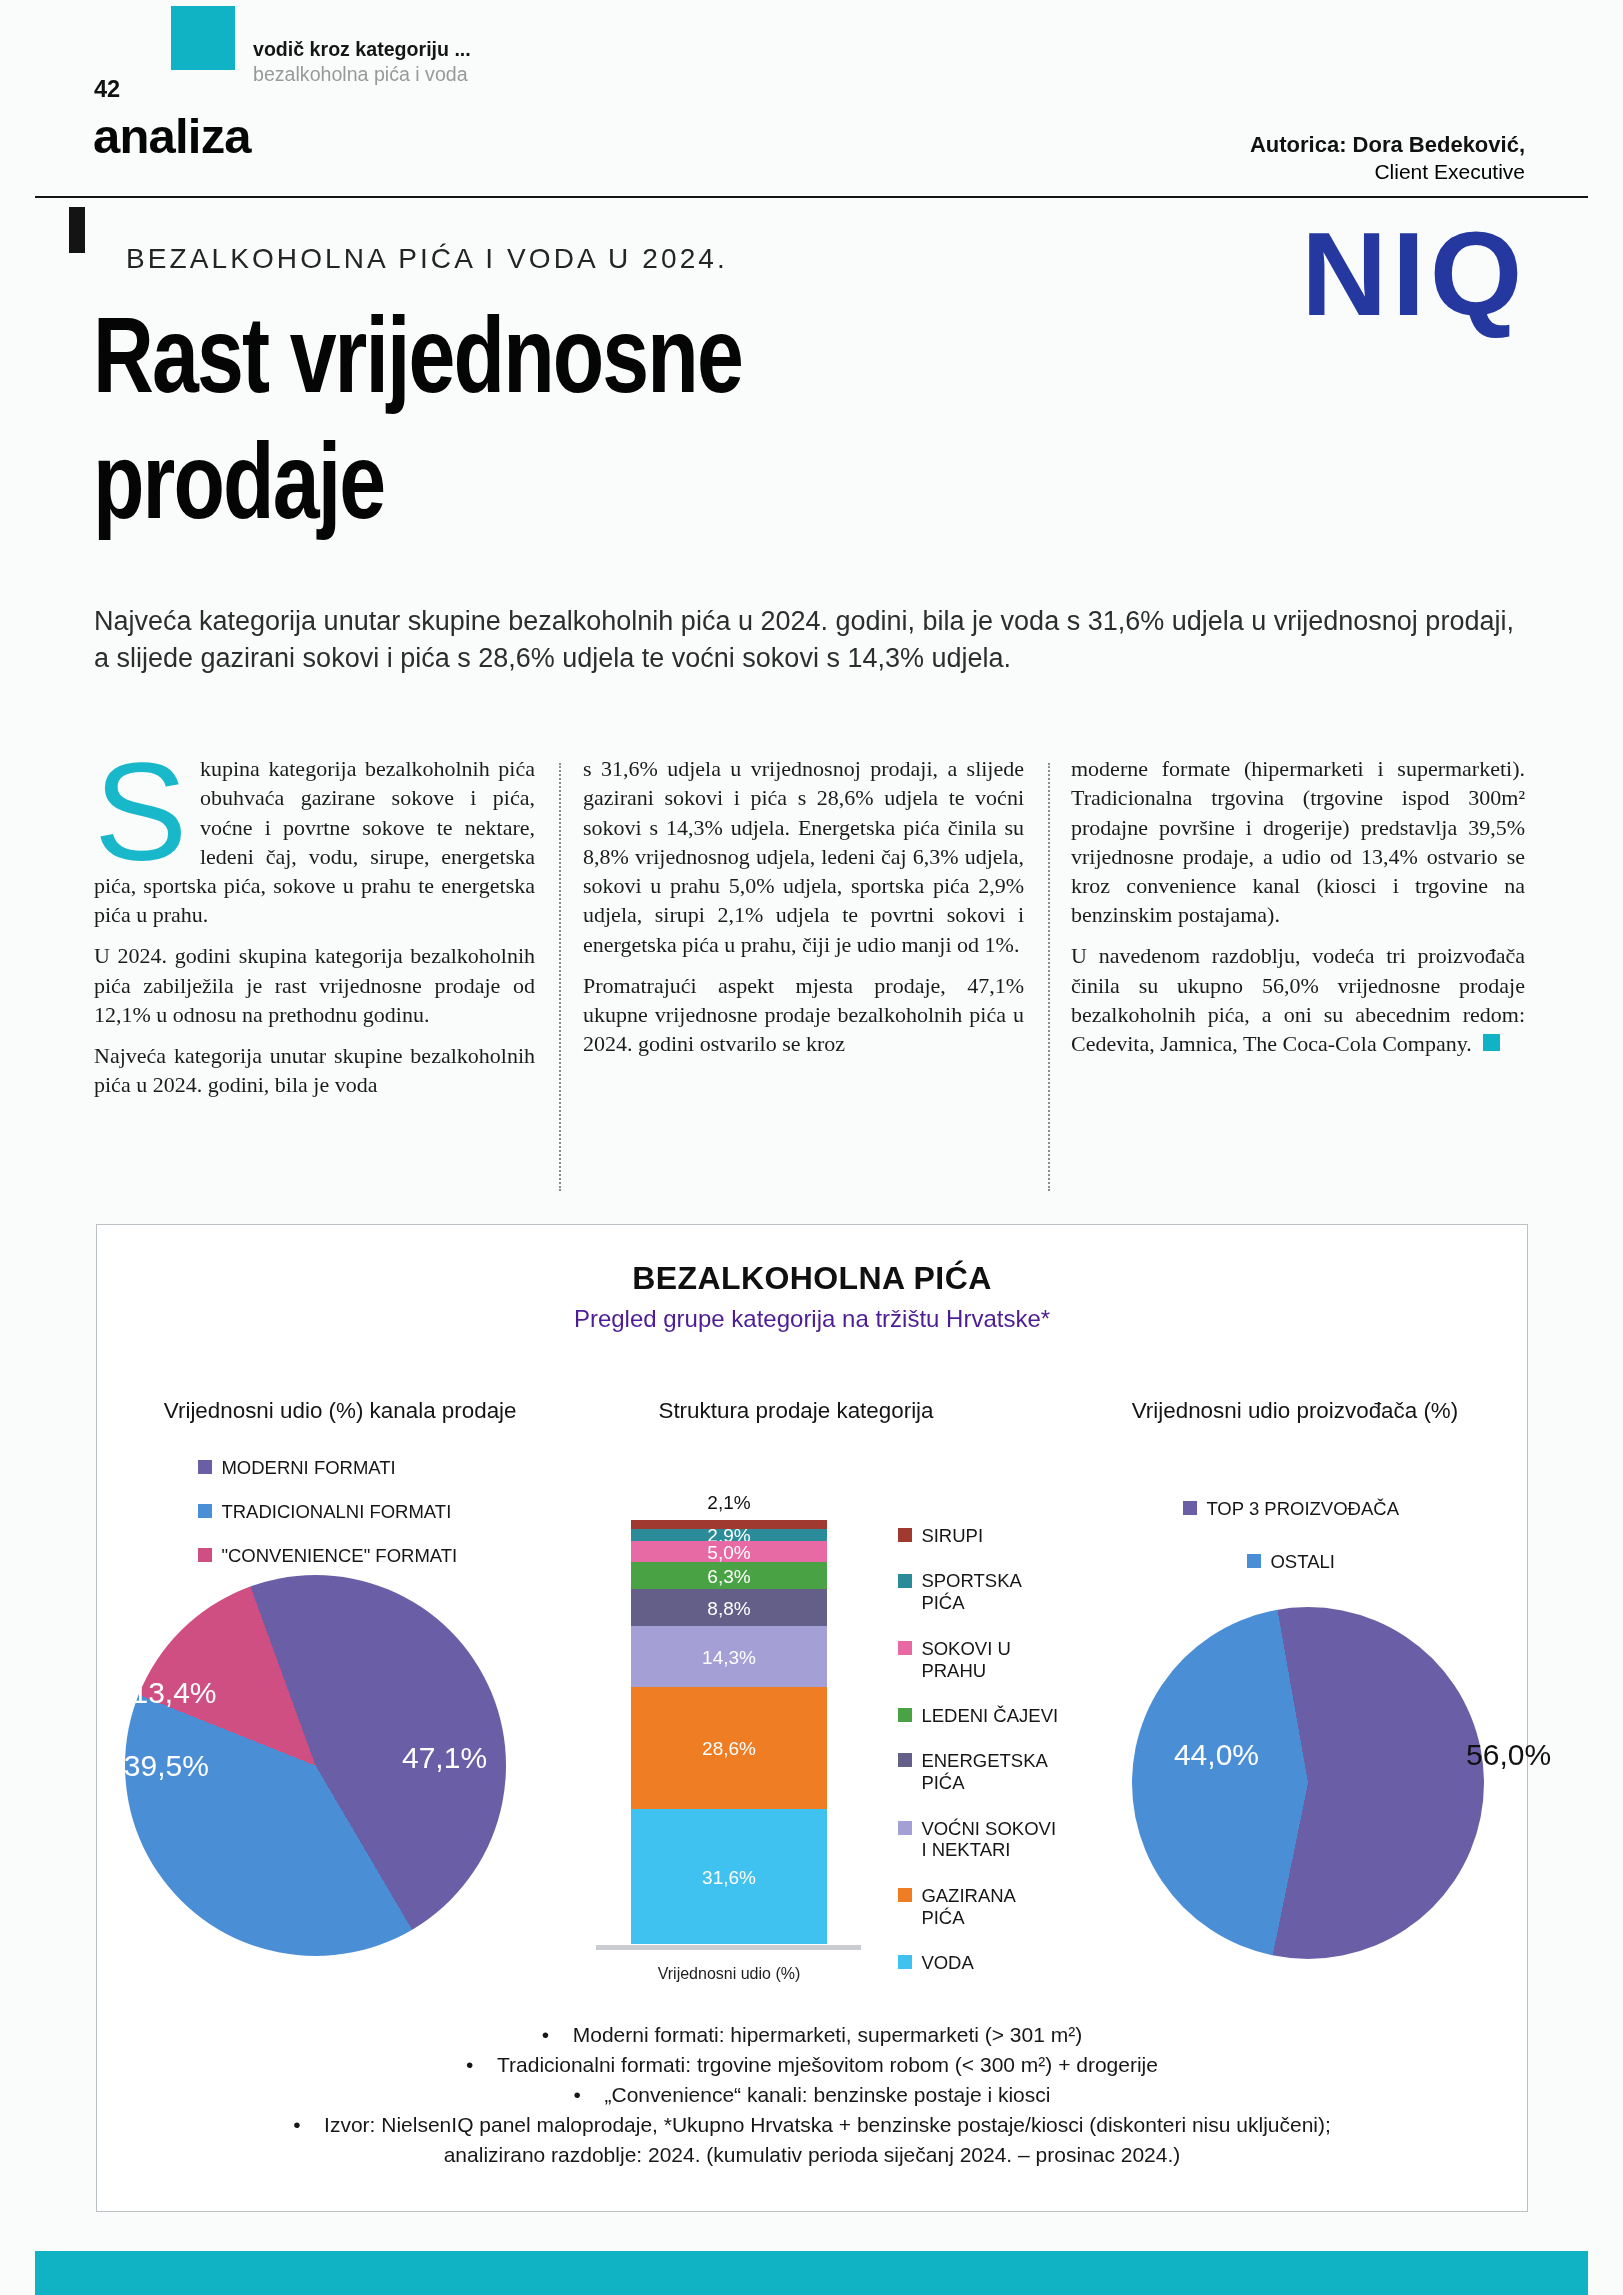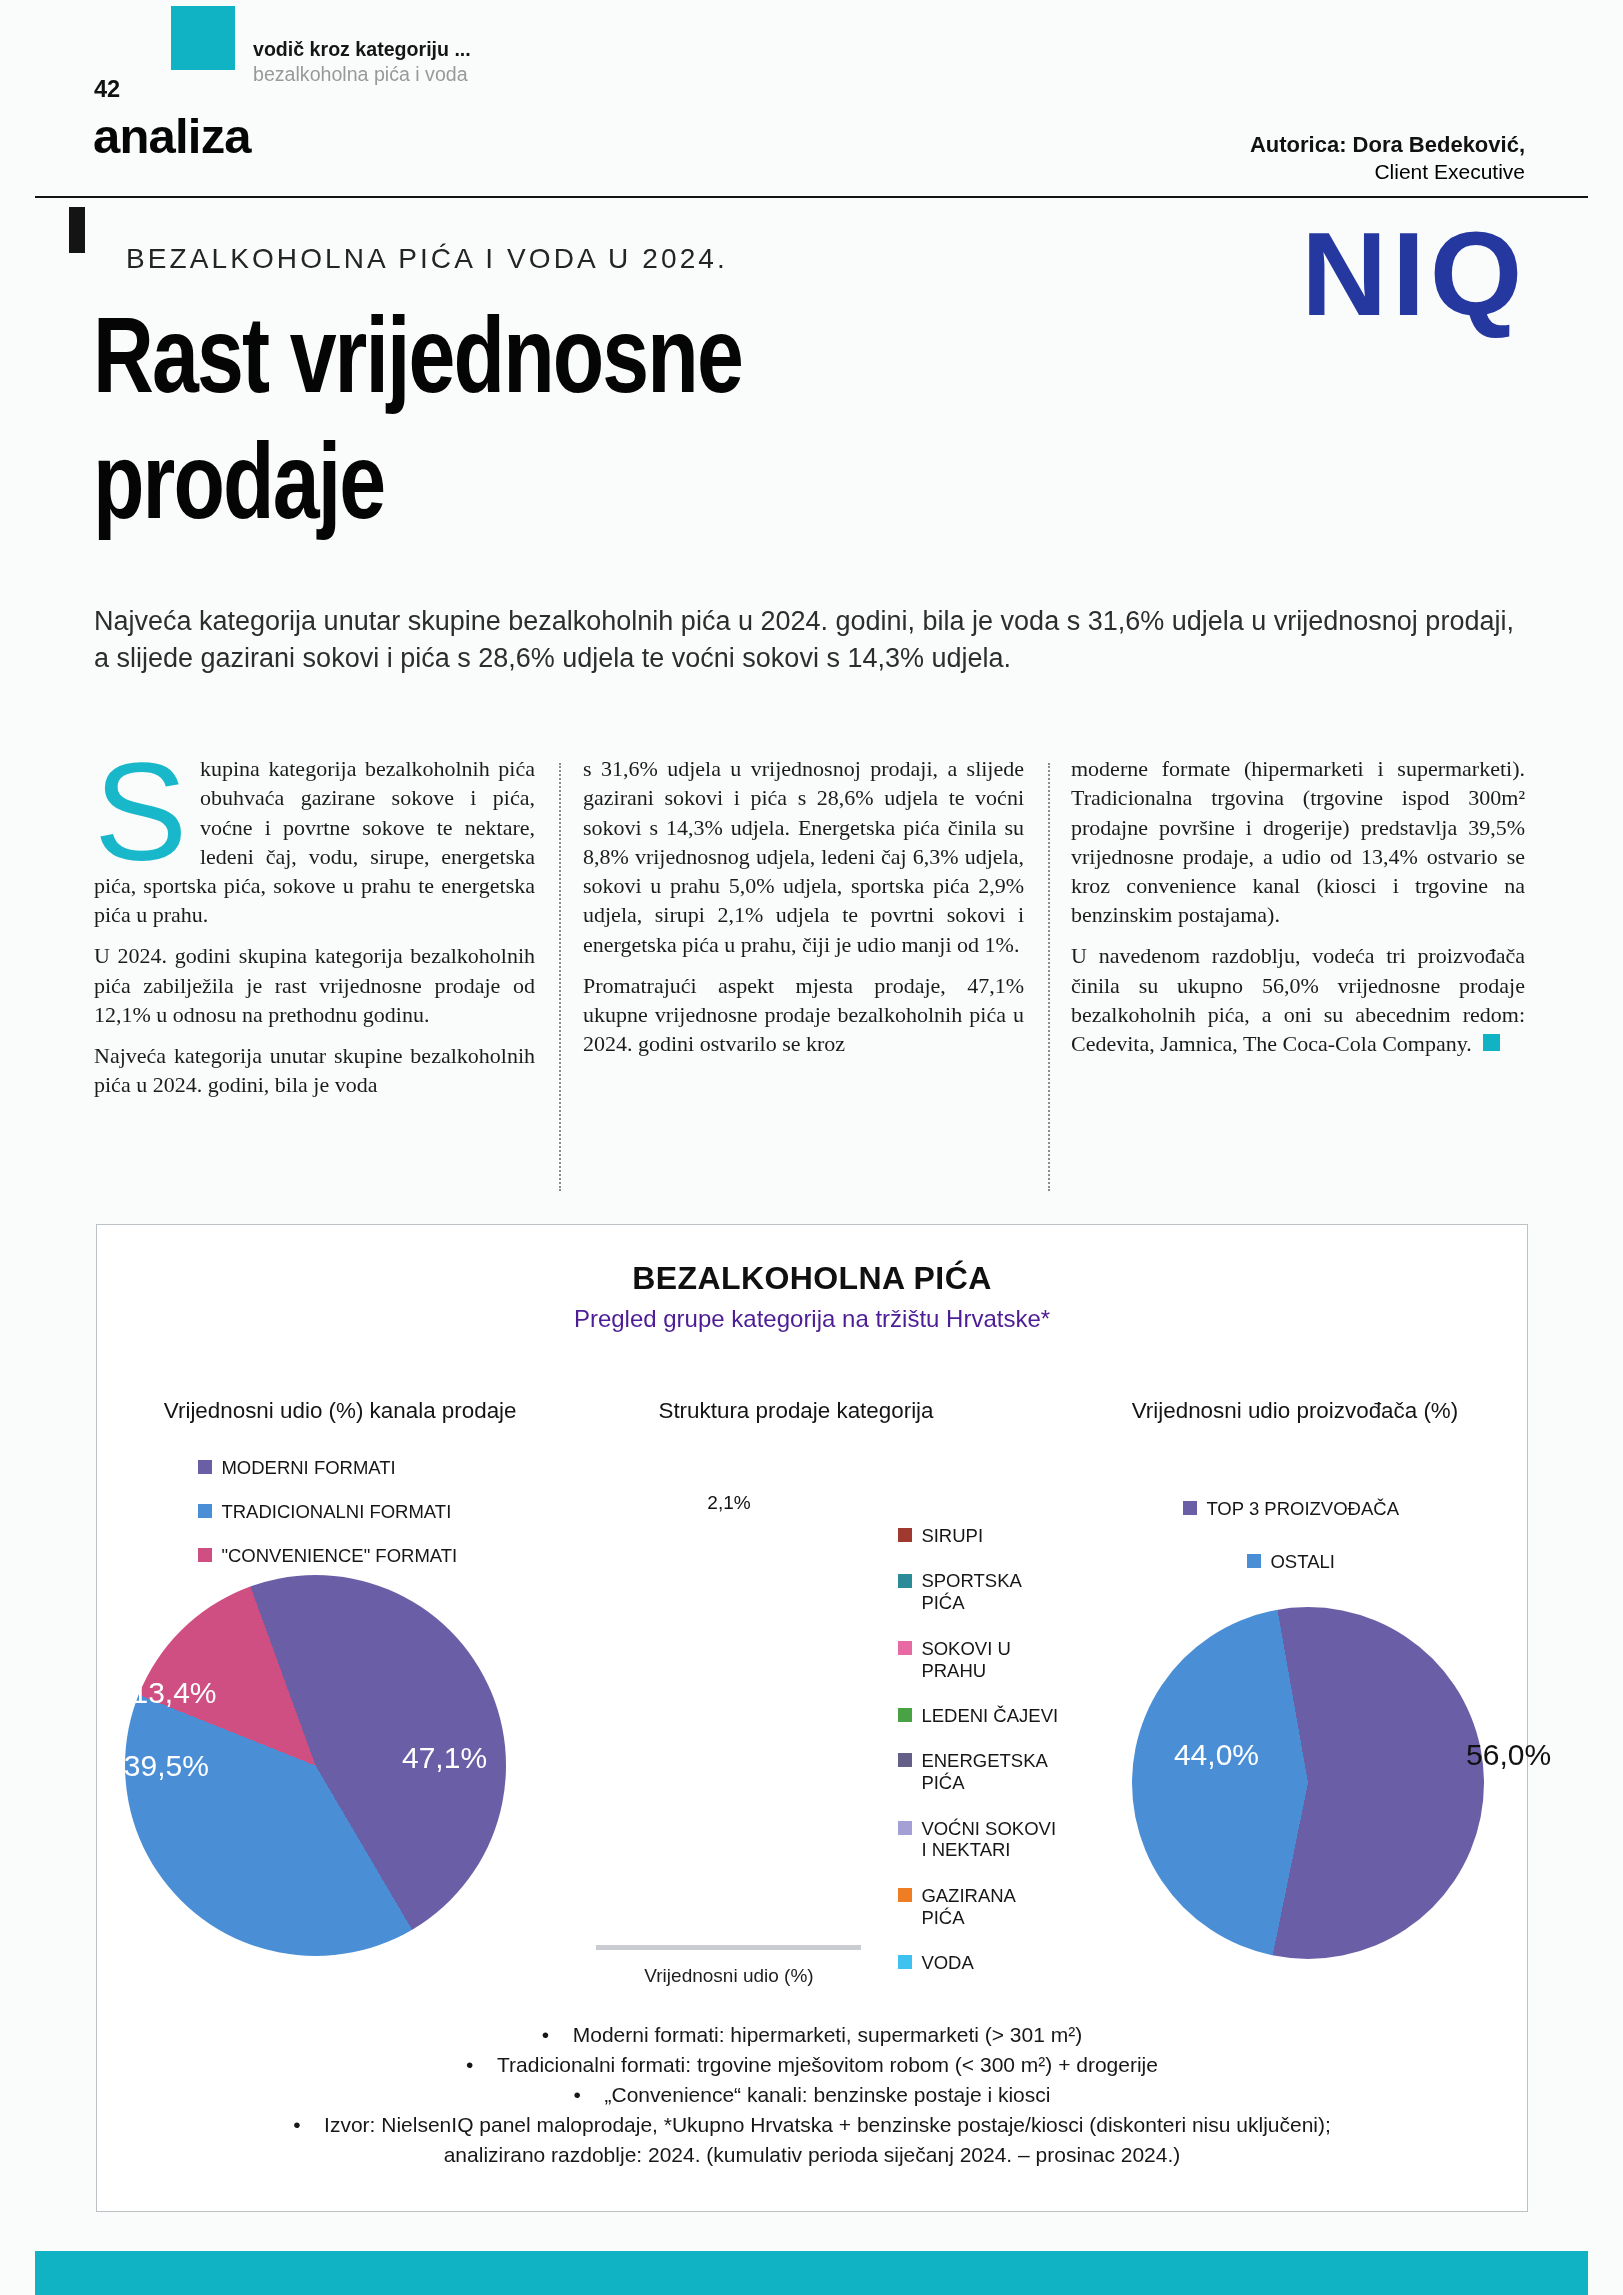--- a/index.html
+++ b/index.html
@@ -63,21 +63,21 @@
   .pie-a .pie-label-1 { left:11%; top:50%; }
   .pie-a .pie-label-2 { left:13%; top:31%; }
   .pie-b .pie-label-0 { left:107%; top:42%; color:#111; }
   .pie-b .pie-label-1 { left:24%; top:42%; }
 
   .bar-top-label { position:absolute; left:534px; top:267px; width:196px; text-align:center; font-size:19px; color:#111; }
   .bar-stack { position:absolute; left:534px; top:295px; width:196px; }
   .bar-seg { position:relative; width:100%; }
   .seg-label { position:absolute; left:0; right:0; top:50%; transform:translateY(-50%); text-align:center; color:#fff; font-size:19px; line-height:1; }
   .bar-base { position:absolute; left:499px; top:720px; width:265px; height:4.7px; background:#c9cdd1; }
-  .bar-xlabel { position:absolute; left:475px; top:740px; width:314px; text-align:center; font-size:19px; color:#1d1d1d; }
+  .bar-xlabel { position:absolute; left:475px; top:740px; width:314px; text-align:center; font-size:16px; color:#1d1d1d; }
 
   .footnotes { position:absolute; left:0; top:795px; width:100%; text-align:center; }
   .fn-row { font-size:21px; color:#171717; line-height:30px; }
   .fn-bullet { margin-right:23.6px; }
 
   .bottom-bar { position:absolute; left:35px; right:35px; top:2251px; height:44px; background:#0fb3c4; }
 </style>
 </head>
 <body>
 
@@ -143,20 +143,44 @@
           <span class="leg-txt">"CONVENIENCE" FORMATI</span>
         </div>
       </div>
     <div class="pie pie-a" id="pie-a" style="background: conic-gradient(from -20deg, rgb(106, 95, 166) 0deg, rgb(106, 95, 166) 169.56deg, rgb(74, 143, 214) 169.56deg, rgb(74, 143, 214) 311.76deg, rgb(207, 79, 130) 311.76deg, rgb(207, 79, 130) 360deg);">
         <span class="pie-label pie-label-0">47,1%</span>
         <span class="pie-label pie-label-1">39,5%</span>
         <span class="pie-label pie-label-2">13,4%</span>
       </div>
 
     <div class="bar-top-label" id="bar-top-label">2,1%</div>
+    <div class="bar-stack" id="bar-stack">
+        <div class="bar-seg" style="height: 9px; background: rgb(160, 58, 48);"></div>
+        <div class="bar-seg" style="height: 12.3px; background: rgb(43, 139, 152);">
+          <span class="seg-label">2,9%</span>
+        </div>
+        <div class="bar-seg" style="height: 21px; background: rgb(231, 106, 164);">
+          <span class="seg-label">5,0%</span>
+        </div>
+        <div class="bar-seg" style="height: 27px; background: rgb(73, 163, 69);">
+          <span class="seg-label">6,3%</span>
+        </div>
+        <div class="bar-seg" style="height: 37px; background: rgb(99, 95, 136);">
+          <span class="seg-label">8,8%</span>
+        </div>
+        <div class="bar-seg" style="height: 61px; background: rgb(164, 159, 212);">
+          <span class="seg-label">14,3%</span>
+        </div>
+        <div class="bar-seg" style="height: 122px; background: rgb(238, 125, 35);">
+          <span class="seg-label">28,6%</span>
+        </div>
+        <div class="bar-seg" style="height: 135px; background: rgb(64, 194, 240);">
+          <span class="seg-label">31,6%</span>
+        </div>
+      </div>
     <div class="bar-base"></div>
     <div class="bar-xlabel">Vrijednosni udio (%)</div>
     <div class="legend legend-b" id="legend-b">
         <div class="leg-row">
           <span class="leg-sq" style="background: rgb(160, 58, 48);"></span>
           <span class="leg-txt">SIRUPI</span>
         </div>
         <div class="leg-row">
           <span class="leg-sq" style="background: rgb(43, 139, 152);"></span>
           <span class="leg-txt">SPORTSKA PIĆA</span>

